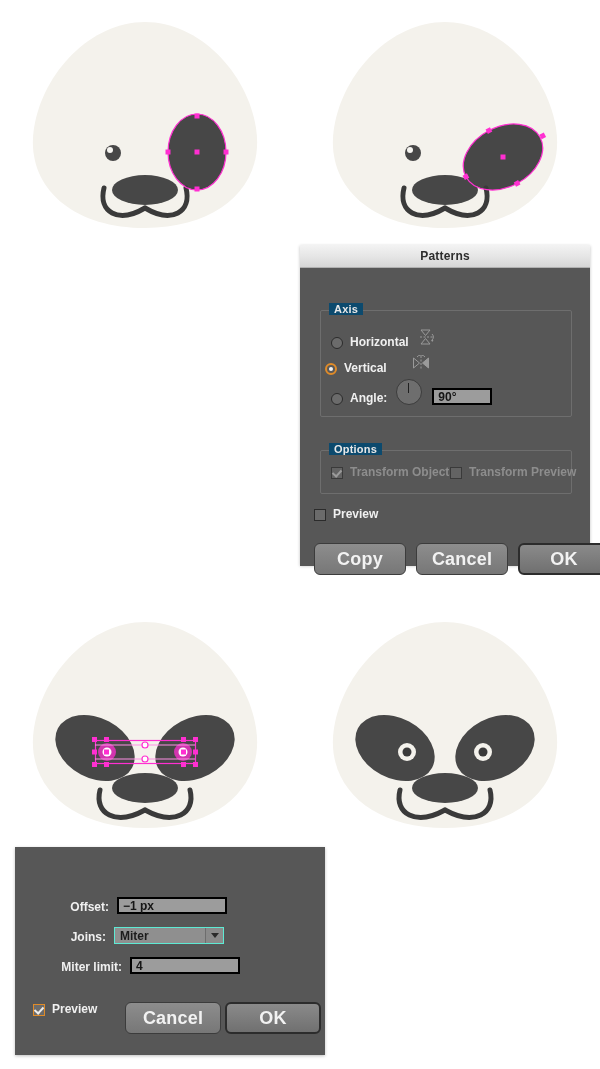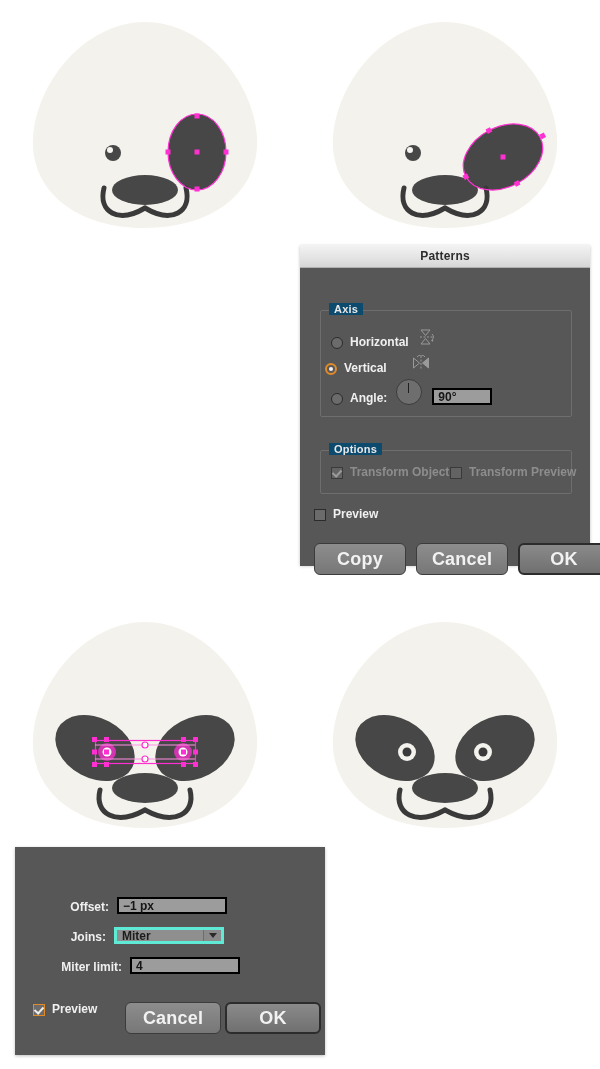--- a/index.html
+++ b/index.html
@@ -150,21 +150,21 @@
     align-items: center;
     padding: 0 4px;
     font-size: 12px;
     color: #161616;
     font-weight: bold;
   }
 
   
   .select {
     background: #8f8f8f;
-    border: 3px solid #5eead4;
+    border: 1px solid #5eead4;
     box-sizing: border-box;
     height: 17px;
     display: flex;
     align-items: center;
     padding: 0 0 0 5px;
     font-size: 12px;
     color: #1c1c1c;
     font-weight: bold;
     position: relative;
   }

